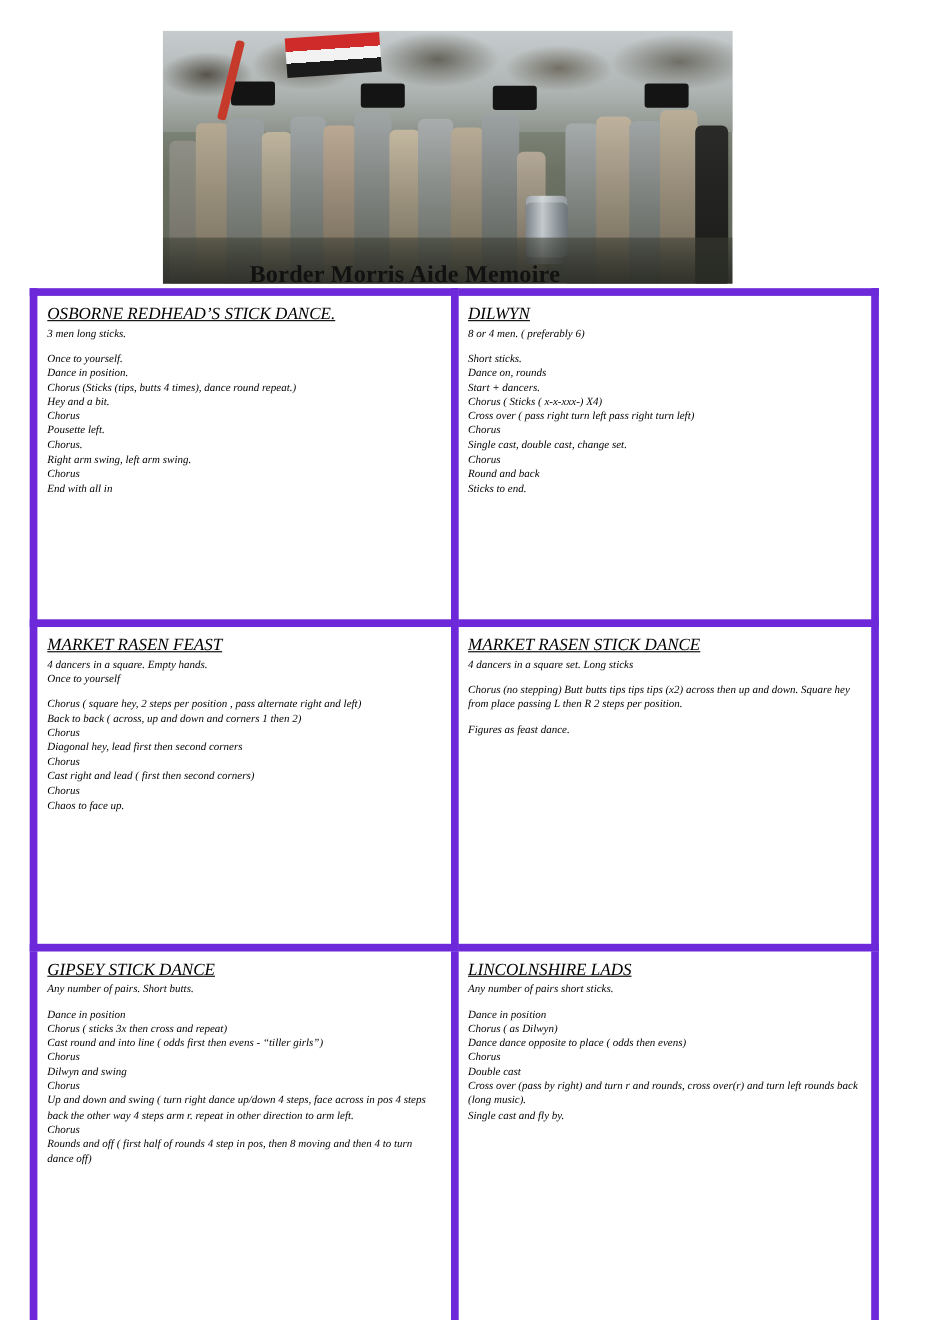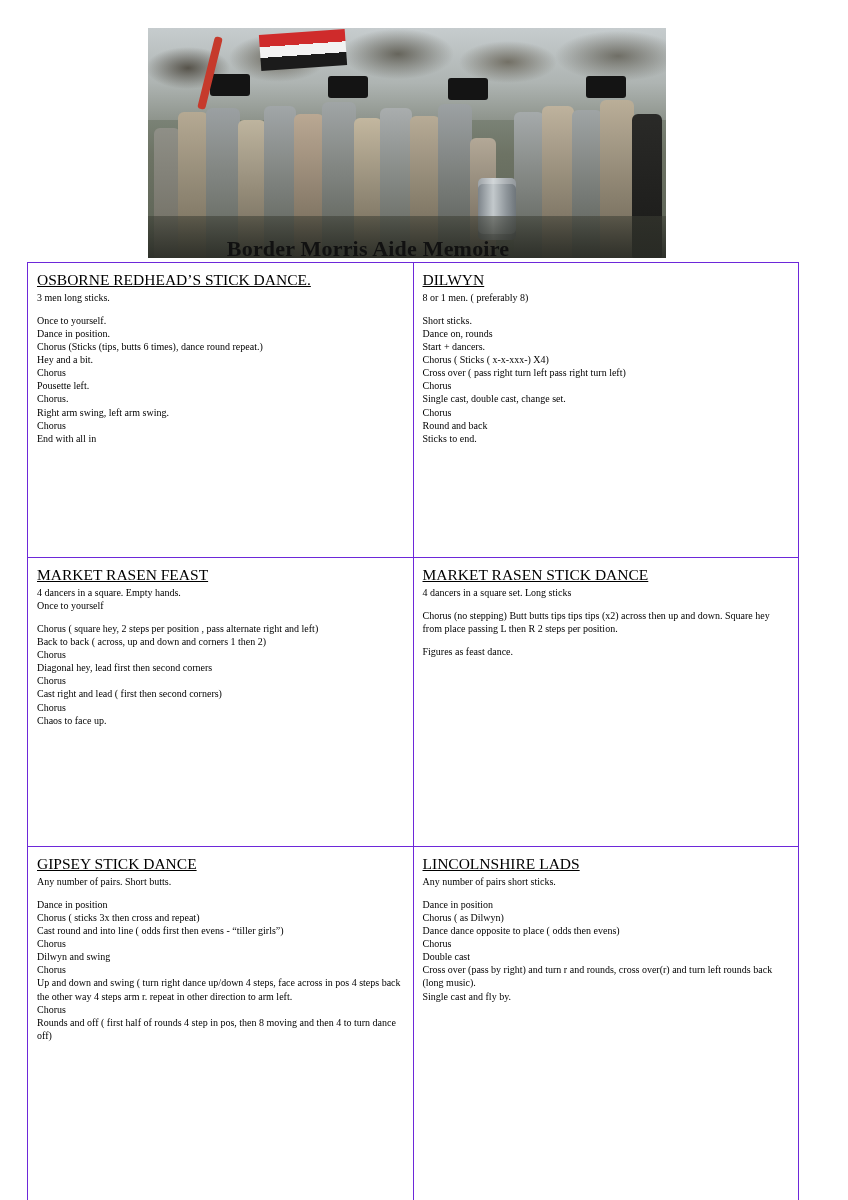--- a/index.html
+++ b/index.html
@@ -121,24 +121,25 @@
   
   .dance-table {
     position: absolute;
     left: 27px;
     top: 262px;
     width: 772px;
     border-collapse: collapse;
     table-layout: fixed;
   }
   .dance-table td {
-    border: 1px solid #6d28d9;
+    border: 7px solid #6d28d9;
     vertical-align: top;
     padding: 7px 9px 9px 9px;
     width: 50%;
+    font-style: italic;
   }
   .cell-title {
     text-decoration: underline;
     font-size: 15.5px;
     line-height: 1.28;
     margin-bottom: 1px;
     white-space: nowrap;
   }
   .cell-line {
     font-size: 10px;
@@ -193,32 +194,32 @@
 
   <table class="dance-table">
     <tbody>
         <tr class="row-1">
       <td>
         <div class="cell-title">OSBORNE REDHEAD’S STICK DANCE.</div>
         <div class="cell-line">3 men long sticks.</div>
         <div class="cell-line blank"></div>
         <div class="cell-line">Once to yourself.</div>
         <div class="cell-line">Dance in position.</div>
-        <div class="cell-line">Chorus (Sticks (tips, butts 6 times), dance round repeat.)</div>
+        <div class="cell-line">Chorus (Sticks (tips, butts 4 times), dance round repeat.)</div>
         <div class="cell-line">Hey and a bit.</div>
         <div class="cell-line">Chorus</div>
         <div class="cell-line">Pousette left.</div>
         <div class="cell-line">Chorus.</div>
         <div class="cell-line">Right arm swing, left arm swing.</div>
         <div class="cell-line">Chorus</div>
         <div class="cell-line">End with  all in</div>
       </td>
       <td>
         <div class="cell-title">DILWYN</div>
-        <div class="cell-line">8 or 1 men. (  preferably 8)</div>
+        <div class="cell-line">8 or 4 men. (  preferably 6)</div>
         <div class="cell-line blank"></div>
         <div class="cell-line">Short sticks.</div>
         <div class="cell-line">Dance on, rounds</div>
         <div class="cell-line">Start + dancers.</div>
         <div class="cell-line">Chorus ( Sticks ( x-x-xxx-) X4)</div>
         <div class="cell-line">Cross over ( pass right  turn left pass right turn left)</div>
         <div class="cell-line">Chorus</div>
         <div class="cell-line">Single cast, double cast, change set.</div>
         <div class="cell-line">Chorus</div>
         <div class="cell-line">Round and back</div>

